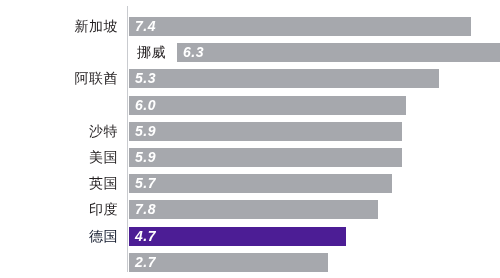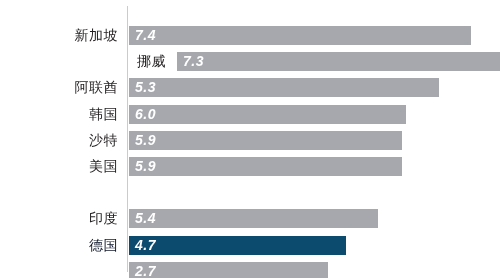--- a/index.html
+++ b/index.html
@@ -13,21 +13,21 @@
   #chart-root {
     position: relative;
     width: 500px;
     height: 278px;
     background: #ffffff;
     overflow: hidden;
   }
   .chart-rows {
     position: absolute;
     left: 0;
-    top: 17px;
+    top: 8px;
     width: 500px;
     height: 248px;
   }
   .bar-row {
     position: absolute;
     left: 0;
     width: 500px;
     height: 19px;
     display: block;
   }
@@ -58,21 +58,21 @@
   .bar-fill {
     position: absolute;
     left: 0;
     top: 0;
     height: 19px;
     background: #a6a8ad;
     box-sizing: border-box;
     font-style: italic;
   }
   .bar-fill.highlight {
-    background: #0c4a6e;
+    background: #4c1d95;
   }
   .bar-value {
     position: absolute;
     left: 6px;
     top: 0;
     height: 19px;
     line-height: 19px;
     font-size: 14px;
     font-weight: bold;
     color: #ffffff;
@@ -100,34 +100,33 @@
         <div class="bar-track">
           <div class="bar-fill" style="width: 341.899px;">
             <div class="bar-value">7.4</div>
           </div>
         </div>
       </div>
       <div class="bar-row" style="top: 35.2px; margin-left: 48px;">
         <div class="row-label">挪威</div>
         <div class="bar-track">
           <div class="bar-fill" style="width: 337.278px;">
-            <div class="bar-value">7.3</div>
+            <div class="bar-value">6.3</div>
           </div>
         </div>
       </div>
       <div class="bar-row" style="top: 61.4px; padding-left: 16px;">
         <div class="row-label">阿联酋</div>
         <div class="bar-track">
           <div class="bar-fill" style="width: 309.557px;">
             <div class="bar-value">5.3</div>
           </div>
         </div>
       </div>
       <div class="bar-row" style="top: 87.6px;">
-        <div class="row-label">韩国</div>
         <div class="bar-track">
           <div class="bar-fill" style="width: 277.215px;">
             <div class="bar-value">6.0</div>
           </div>
         </div>
       </div>
       <div class="bar-row" style="top: 113.8px;">
         <div class="row-label">沙特</div>
         <div class="bar-track">
           <div class="bar-fill" style="width: 272.595px;">
@@ -136,25 +135,33 @@
         </div>
       </div>
       <div class="bar-row" style="top: 140px;">
         <div class="row-label">美国</div>
         <div class="bar-track">
           <div class="bar-fill" style="width: 272.595px;">
             <div class="bar-value">5.9</div>
           </div>
         </div>
       </div>
+      <div class="bar-row" style="top: 166.2px;">
+        <div class="row-label">英国</div>
+        <div class="bar-track">
+          <div class="bar-fill" style="width: 263.354px;">
+            <div class="bar-value">5.7</div>
+          </div>
+        </div>
+      </div>
       <div class="bar-row" style="top: 192.4px;">
         <div class="row-label">印度</div>
         <div class="bar-track">
           <div class="bar-fill" style="width: 249.494px;">
-            <div class="bar-value">5.4</div>
+            <div class="bar-value">7.8</div>
           </div>
         </div>
       </div>
       <div class="bar-row" style="top: 218.6px;">
         <div class="row-label highlight">德国</div>
         <div class="bar-track">
           <div class="bar-fill highlight" style="width: 217.152px;">
             <div class="bar-value">4.7</div>
           </div>
         </div>

